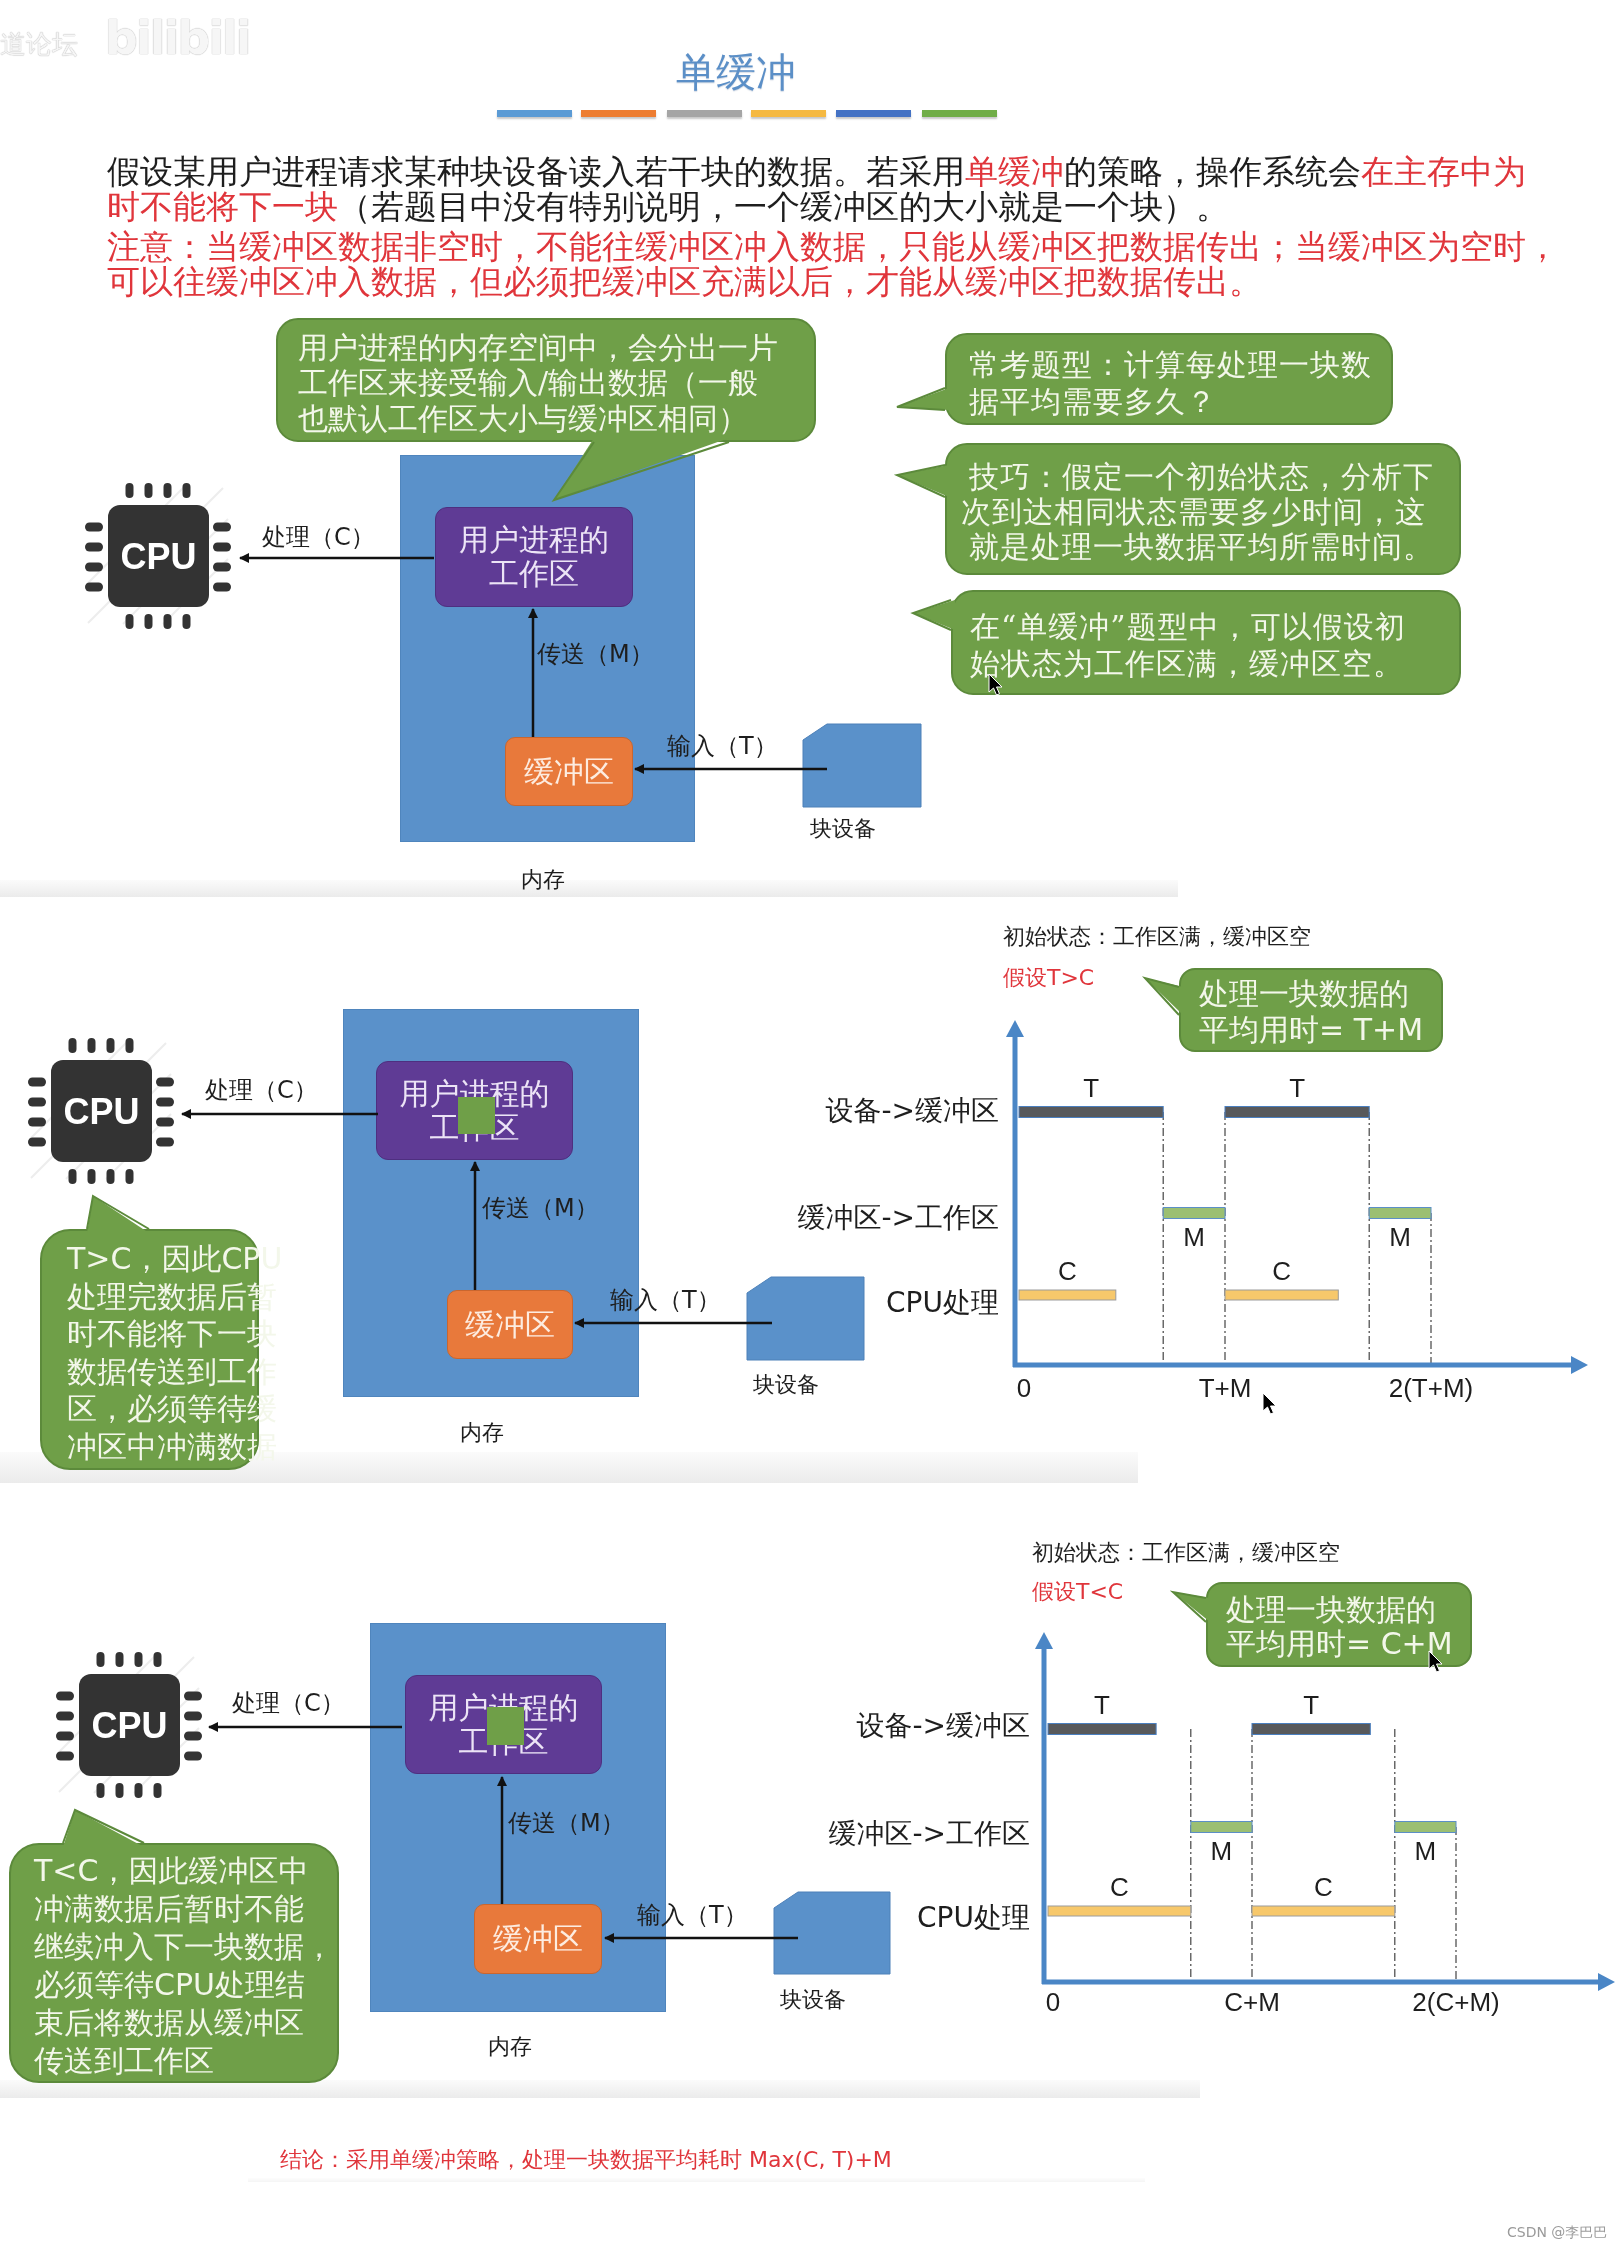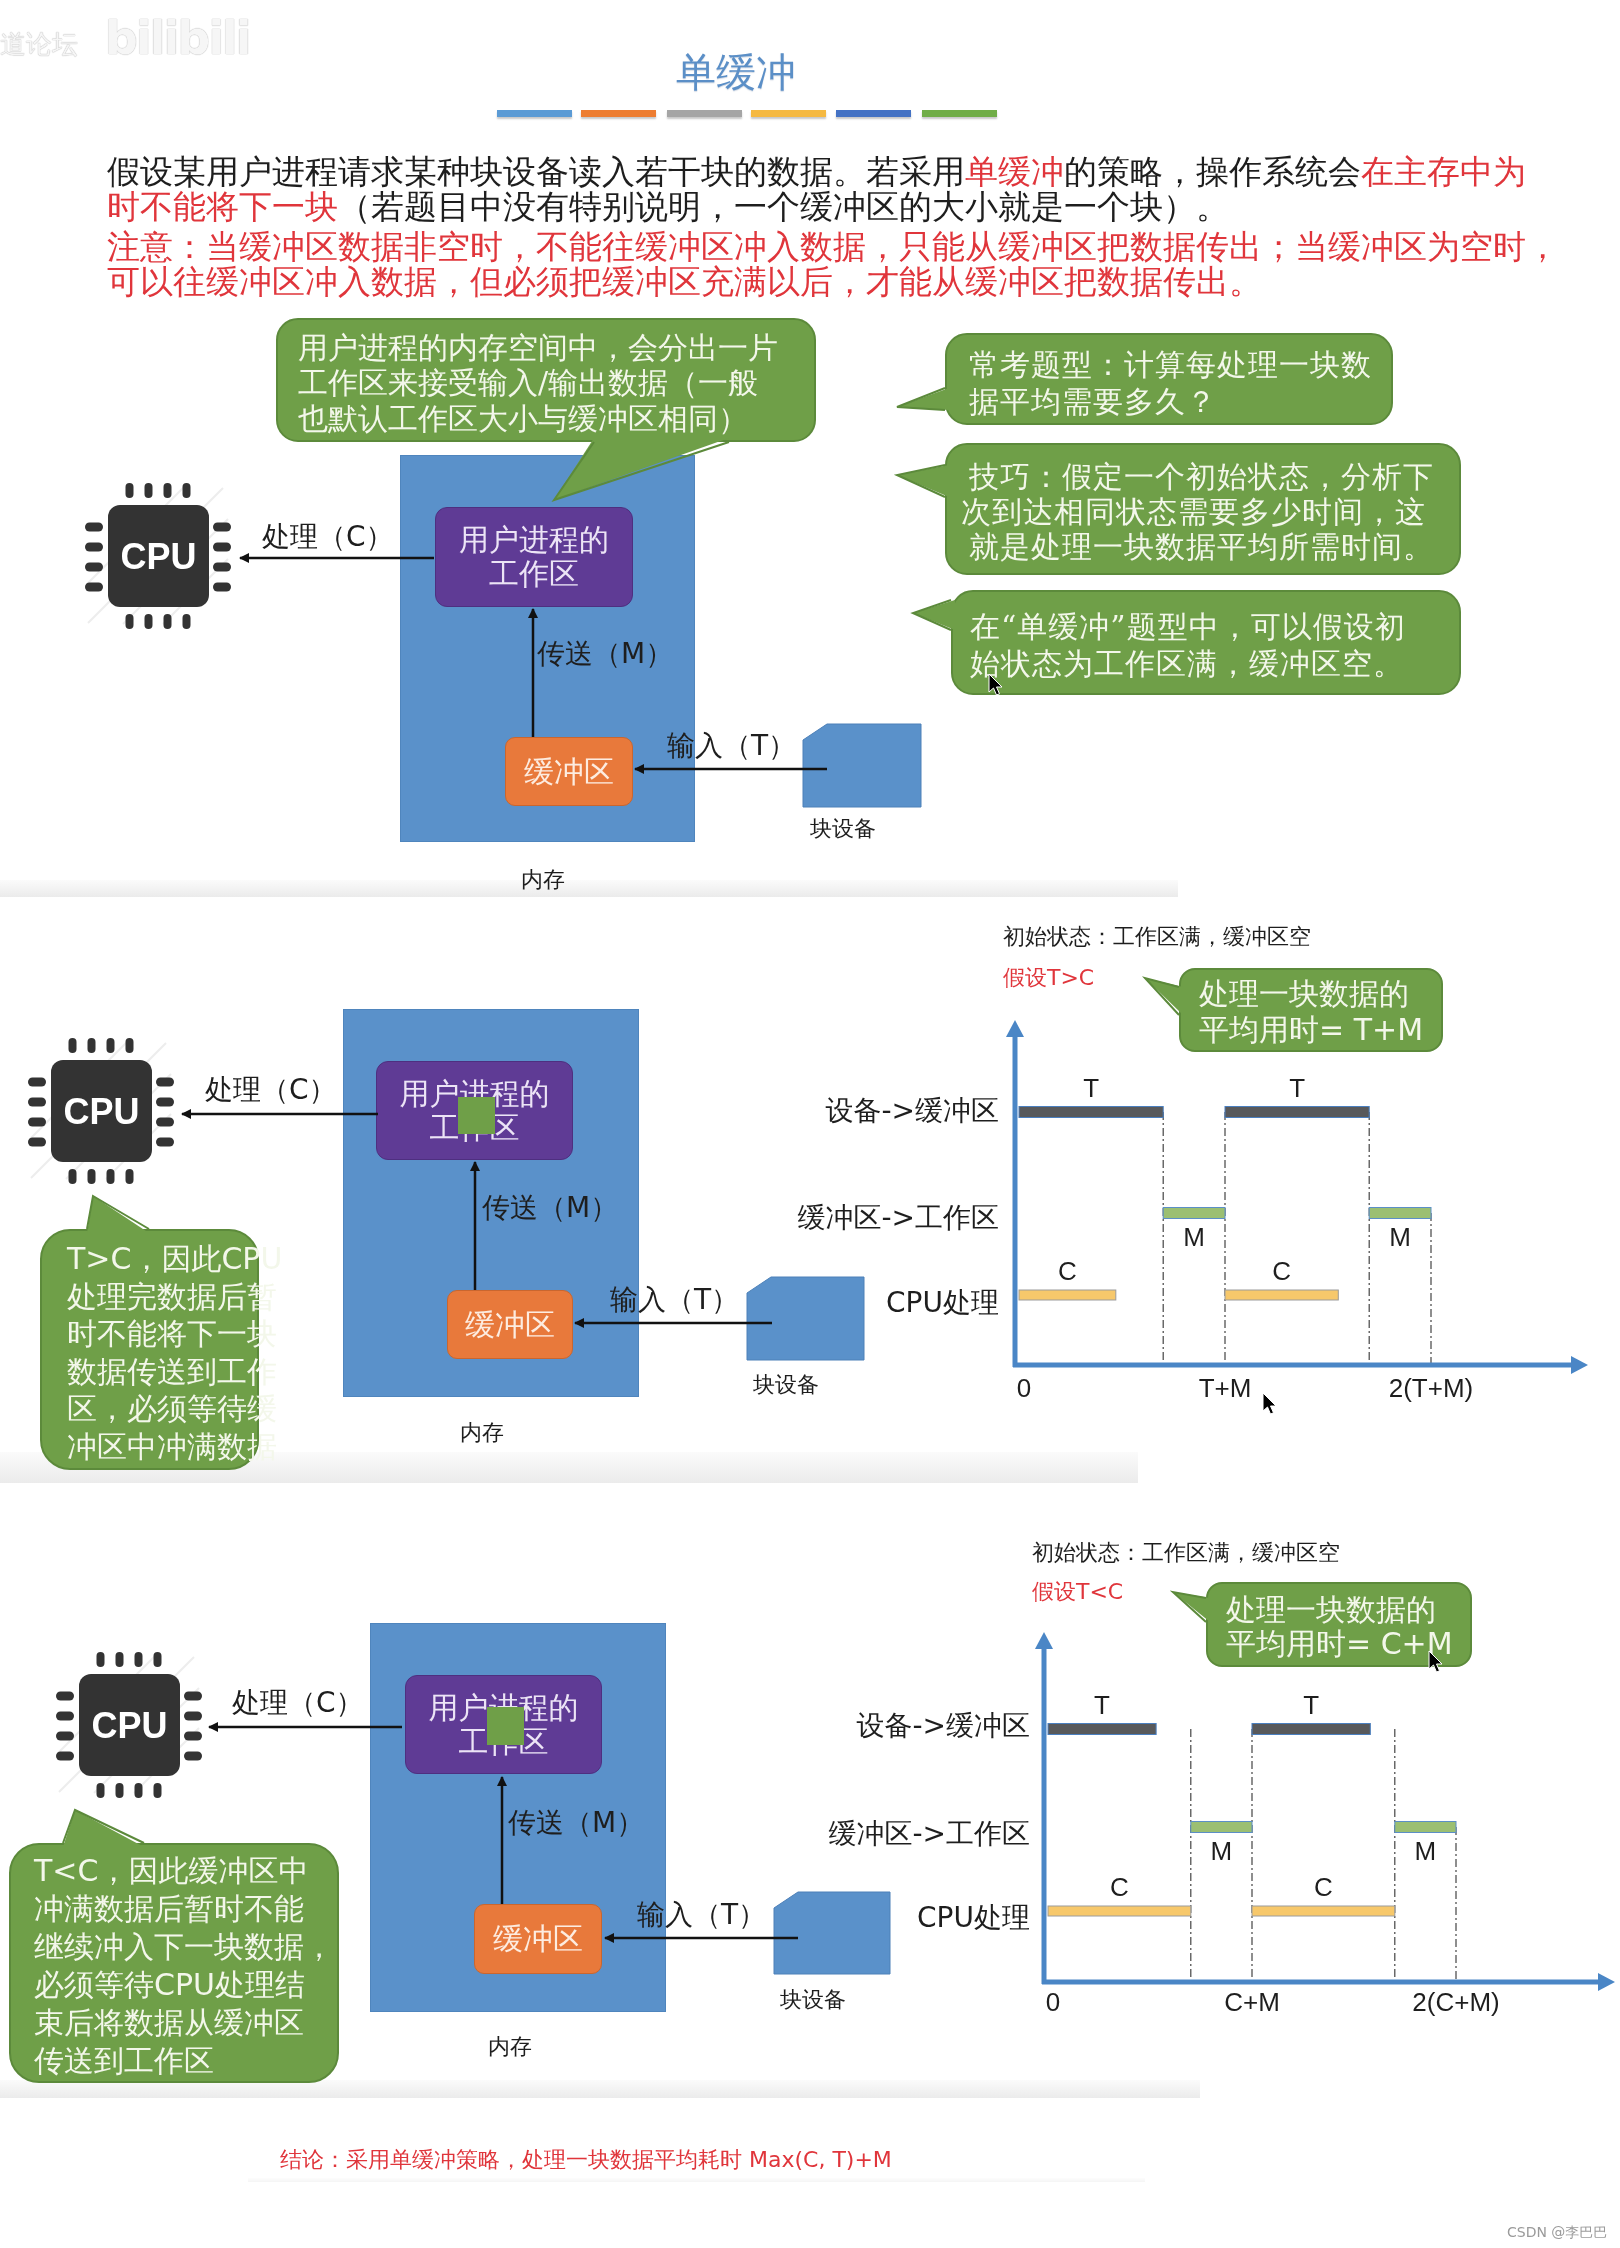--- a/index.html
+++ b/index.html
@@ -3,21 +3,21 @@
 <meta charset="utf-8">
 <style>
 *{box-sizing:border-box;margin:0;padding:0;}
 html,body{width:1620px;height:2248px;background:#fff;overflow:hidden;}
 #page{position:relative;width:1620px;height:2248px;background:#fff;overflow:hidden;}
 .nw{white-space:nowrap;}
 .serif{font-family:"DejaVu Serif","Liberation Serif",serif;}
 .sans{font-family:"DejaVu Sans","Liberation Sans",sans-serif;}
 .red{color:#e0353b;}
 .ink{color:#1e1e1e;}
-.t28{font-size:28px;line-height:34px;}
+.t28{font-size:24px;line-height:34px;}
 .t30{font-size:22px;line-height:36px;}
 .t33{font-size:33px;line-height:36px;}
 .abs{position:absolute;}
 .band{position:absolute;left:0;background:linear-gradient(#fbfbfb,#ebebeb);}
 .watermark{position:absolute;color:#f6f6f6;text-shadow:0 0 1px #b9b9b9,0 0 1px #b9b9b9;}
 .title{position:absolute;left:676px;top:50px;font-size:40px;line-height:44px;color:#5b8fc7;text-shadow:0 1px 1px rgba(60,90,140,.25);white-space:nowrap;}
 .accent-bar{position:absolute;top:110px;width:75px;height:7px;box-shadow:0 2px 2px rgba(0,0,0,.22);}
 .para{position:absolute;left:107px;white-space:nowrap;}
 .memory{position:absolute;background:#5a91ca;border:1px solid #4f85bd;}
 .work-area{position:absolute;background:#5f3b95;border:1px solid #4e2f80;border-radius:12px;display:flex;flex-direction:column;align-items:center;justify-content:center;color:#ece4f6;font-size:30px;line-height:34px;}

